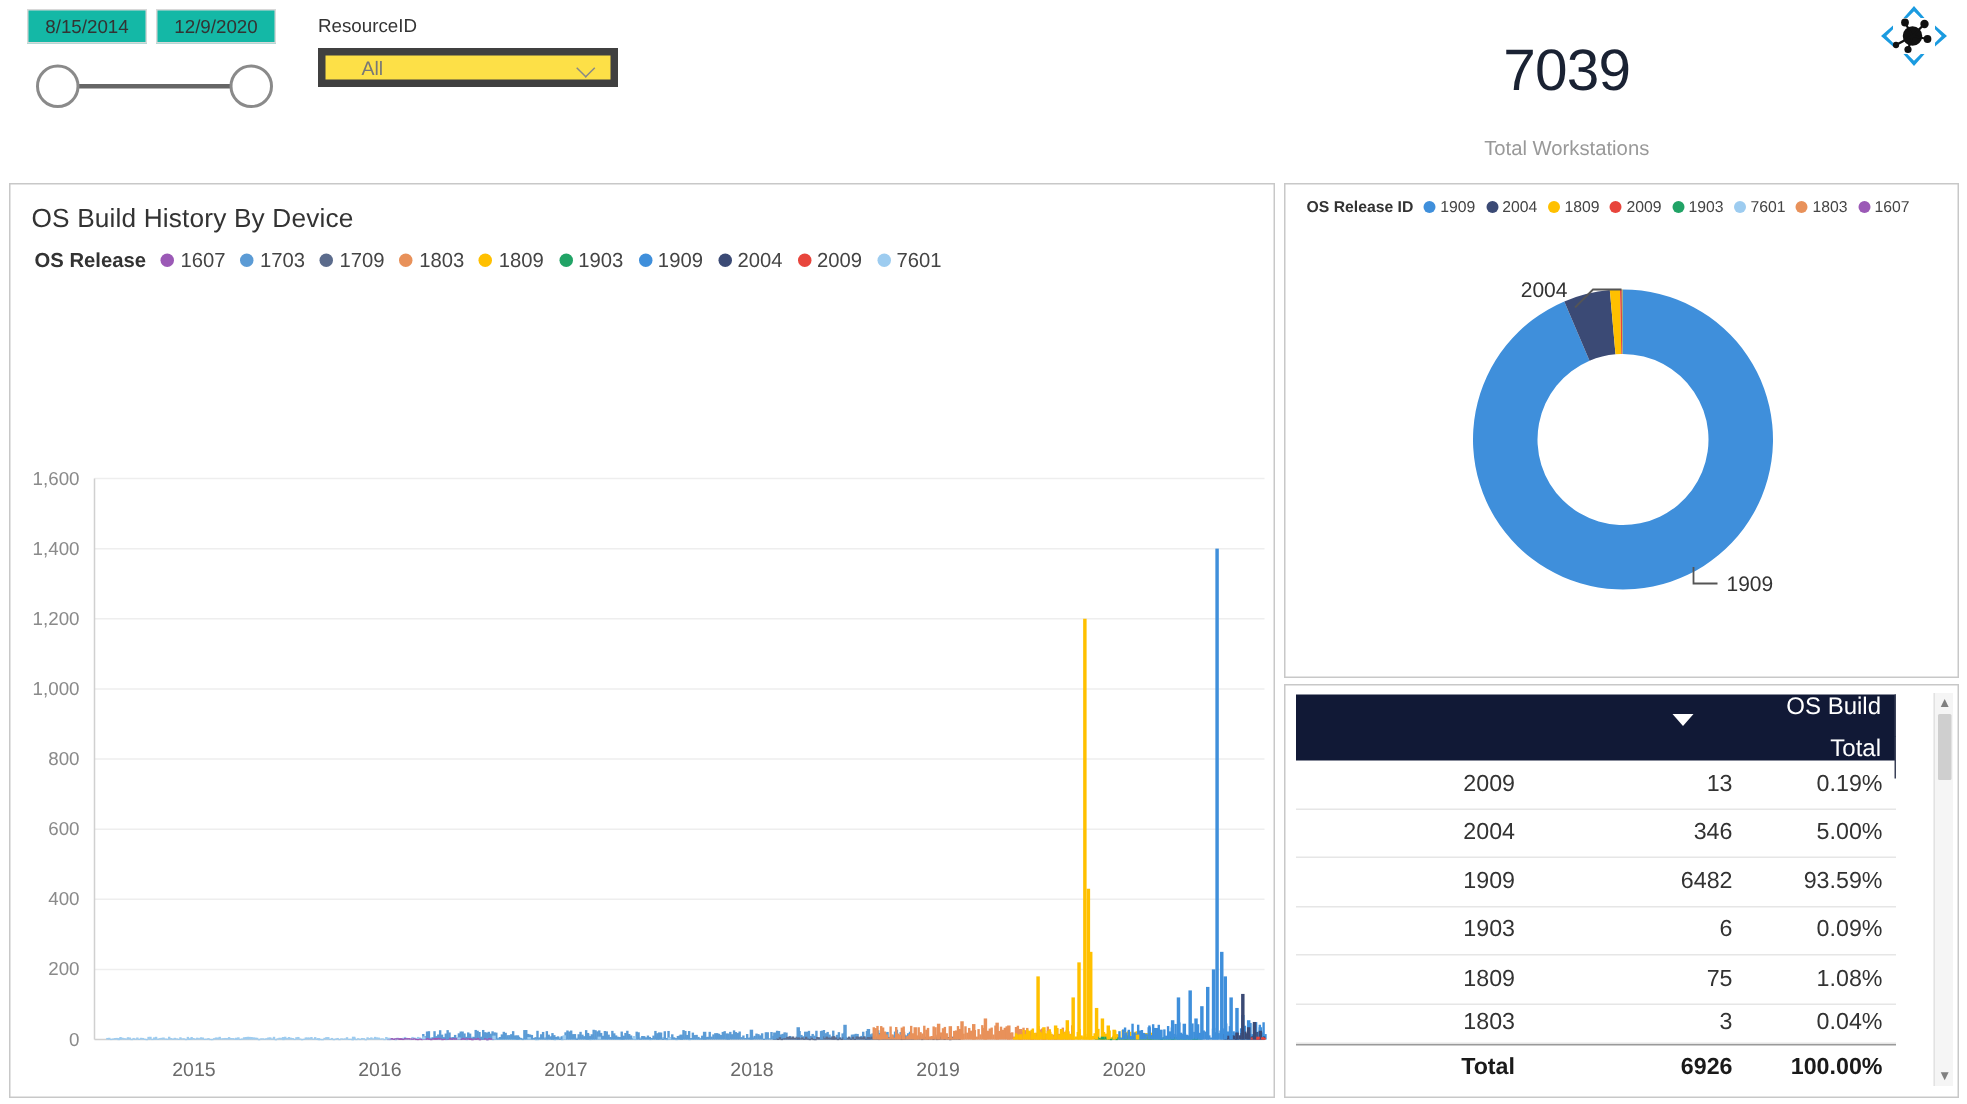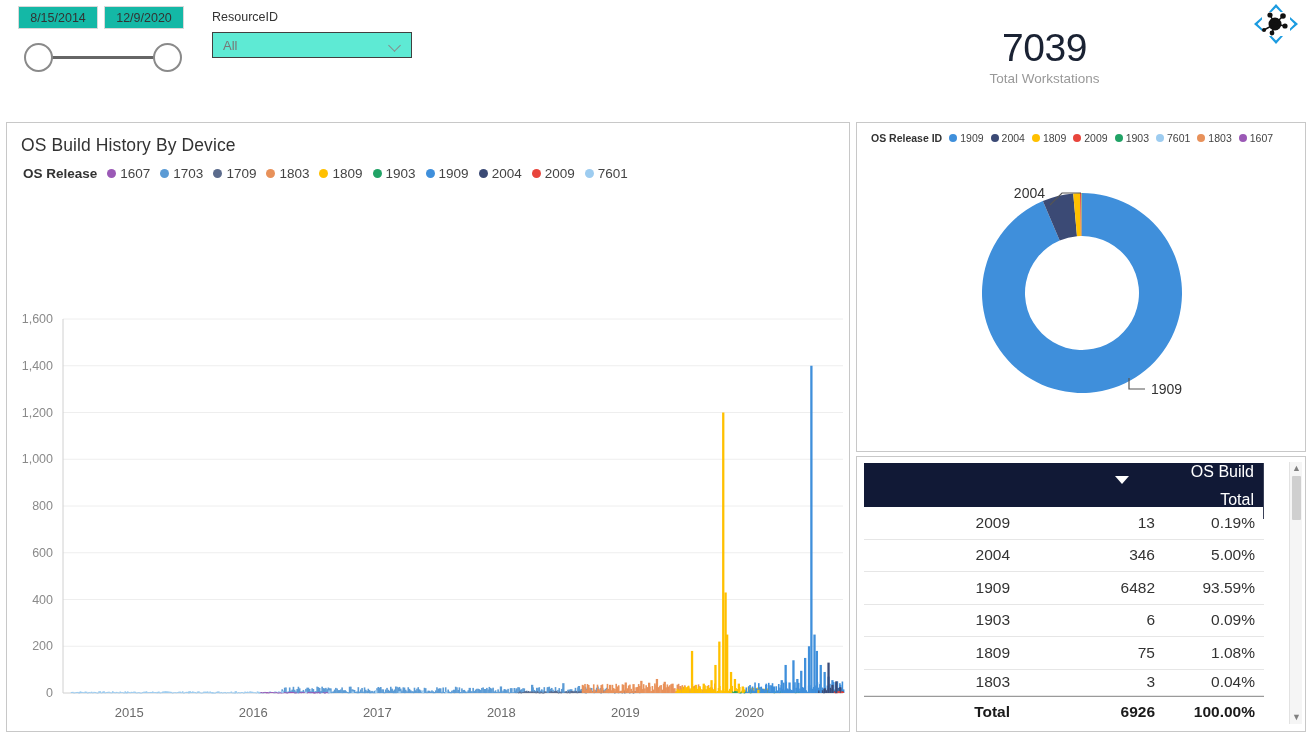--- a/index.html
+++ b/index.html
@@ -31,40 +31,40 @@
     border-radius: 50%; background: #fff; border: 2px solid #8a8a8a;
     cursor: pointer;
   }
   .slider-handle.left { left: 6px; }
   .slider-handle.right { right: 6px; }
 
   .resource-slicer { position: absolute; left: 212px; top: 10px; width: 200px; }
   .slicer-label { font-size: 12.5px; color: #333; margin-bottom: 8px; }
   .slicer-dropdown {
     width: 200px; height: 26px;
-    border: 1px solid #404040; background: #5eead4;
+    border: 5px solid #404040; background: #fde047;
     display: flex; align-items: center; justify-content: space-between;
-    padding: 0 9px 0 10px;
+    padding: 0 9px 0 24px;
     font-size: 13px; color: #777; cursor: pointer;
   }
   .chev { width: 13px; height: 13px; position: relative; }
   .chev::before {
     content: ""; position: absolute; left: 1px; top: 2px;
     width: 8px; height: 8px;
     border-right: 1.4px solid #888; border-bottom: 1.4px solid #888;
     transform: rotate(45deg);
   }
 
   
   .kpi { position: absolute; text-align: center; }
   .kpi-value {
     font-size: 39px; font-weight: 400; color: #1a2233;
     line-height: 1; letter-spacing: -0.5px;
   }
-  .kpi-label { font-size: 13.5px; color: #999; margin-top: 4px; }
+  .kpi-label { font-size: 13.5px; color: #999; margin-top: 24px; }
   #kpi-total { left: 952px; top: 28px; width: 185px; }
   #kpi-win7  { left: 1132px; top: 28px; width: 178px; }
 
   .cursor-icon { position: absolute; left: 1252px; top: 2px; width: 48px; height: 44px; }
 
   
   .panel { position: absolute; background: #fff; border: 1px solid #c8c8c8; }
   #panel-history { left: 6px;  top: 122px; width: 844px; height: 610px; }
   #panel-donut   { left: 856px; top: 122px; width: 450px; height: 330px; }
   #panel-table   { left: 856px; top: 456px; width: 450px; height: 276px; }

